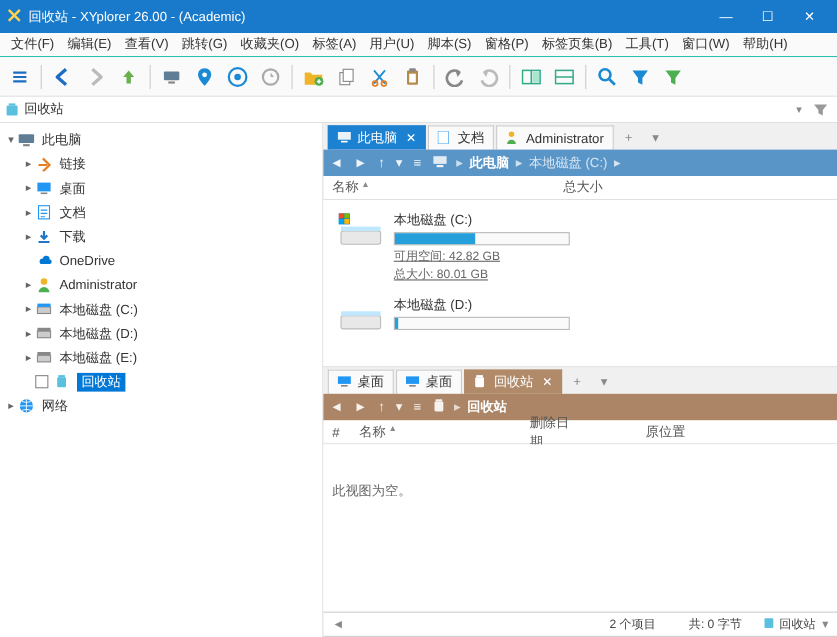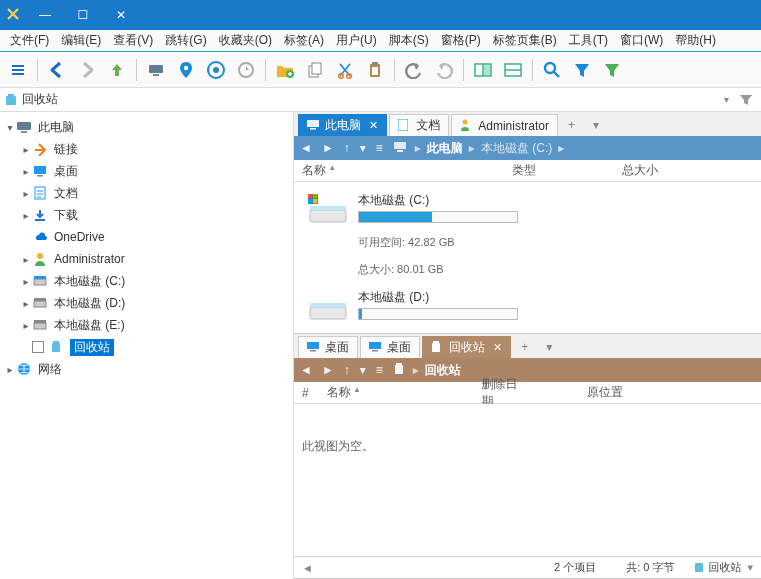--- a/index.html
+++ b/index.html
@@ -43,34 +43,35 @@
 .crumb .dim { opacity: 0.75; }
 .columns { height: 22px; display: flex; align-items: center; border-bottom: 1px solid #ddd; padding-left: 8px; color: #555; gap: 0; }
 .columns .col { padding-right: 60px; display: flex; align-items: flex-start; gap: 4px; }
 .filelist { flex: 1; overflow: auto; padding: 4px 8px; background: #fff; }
 .drive { display: flex; gap: 8px; padding: 6px 4px; }
 .drive svg { flex-shrink: 0; }
 .drive .di { width: 44px; height: 36px; display: flex; align-items: center; justify-content: center; }
 .drive .dn { font-size: 12px; margin-bottom: 2px; }
 .drive .bar { width: 160px; height: 12px; border: 1px solid #bbb; background: #fafafa; position: relative; }
 .drive .bar .fill { position: absolute; left: 0; top: 0; bottom: 0; background: #26a0da; }
-.drive .txt { font-size: 11px; color: #666; margin-top: 12px; }
+.drive .txt { font-size: 11px; color: #666; margin-top: 2px; text-decoration: underline; }
 .empty { text-align: left; color: #666; padding-top: 30px; font-size: 12px; }
 .status { height: 22px; border-top: 1px solid #ccc; display: flex; align-items: center; padding: 0 8px; font-size: 11px; color: #444; justify-content: space-between; }
 .status .grow { flex: 1; }
 </style>
 </head>
 <body>
 
 <div class="titlebar">
   <span class="icon">
     <svg width="14" height="14" viewBox="0 0 14 14">
         <path d="M2 2 L12 12 M12 2 L2 12" stroke="#ffd24d" stroke-width="2.2" fill="none"></path>
       </svg>
   </span>
+  <span class="title">回收站 - XYplorer 26.00 - (Academic)</span>
   <div class="winbtn">—</div>
   <div class="winbtn">☐</div>
   <div class="winbtn">✕</div>
 </div>
 
 <div class="menubar">
   <span class="menu">文件(F)</span>
   <span class="menu">编辑(E)</span>
   <span class="menu">查看(V)</span>
   <span class="menu">跳转(G)</span>
@@ -387,23 +388,20 @@
         <span class="chev">▸</span>
         <b>此电脑</b>
         <span class="chev">▸</span>
         <span class="dim">本地磁盘 (C:)</span>
         <span class="chev dim">▸</span>
       </div>
       <div class="columns">
         <div class="col" style="width:210px">
             <span>名称</span>
             <span style="font-size:9px;color:#888">▴</span>
-          </div>
-        <div class="col" style="width:110px">
-            <span>类型</span>
           </div>
         <div class="col">
             <span>总大小</span>
           </div>
       </div>
       <div class="filelist">
         <div class="drive">
           <div class="di">
               <svg width="44" height="36">
                 <rect x="4" y="18" width="36" height="12" rx="2" fill="#e8e8e8" stroke="#bbb"></rect>

